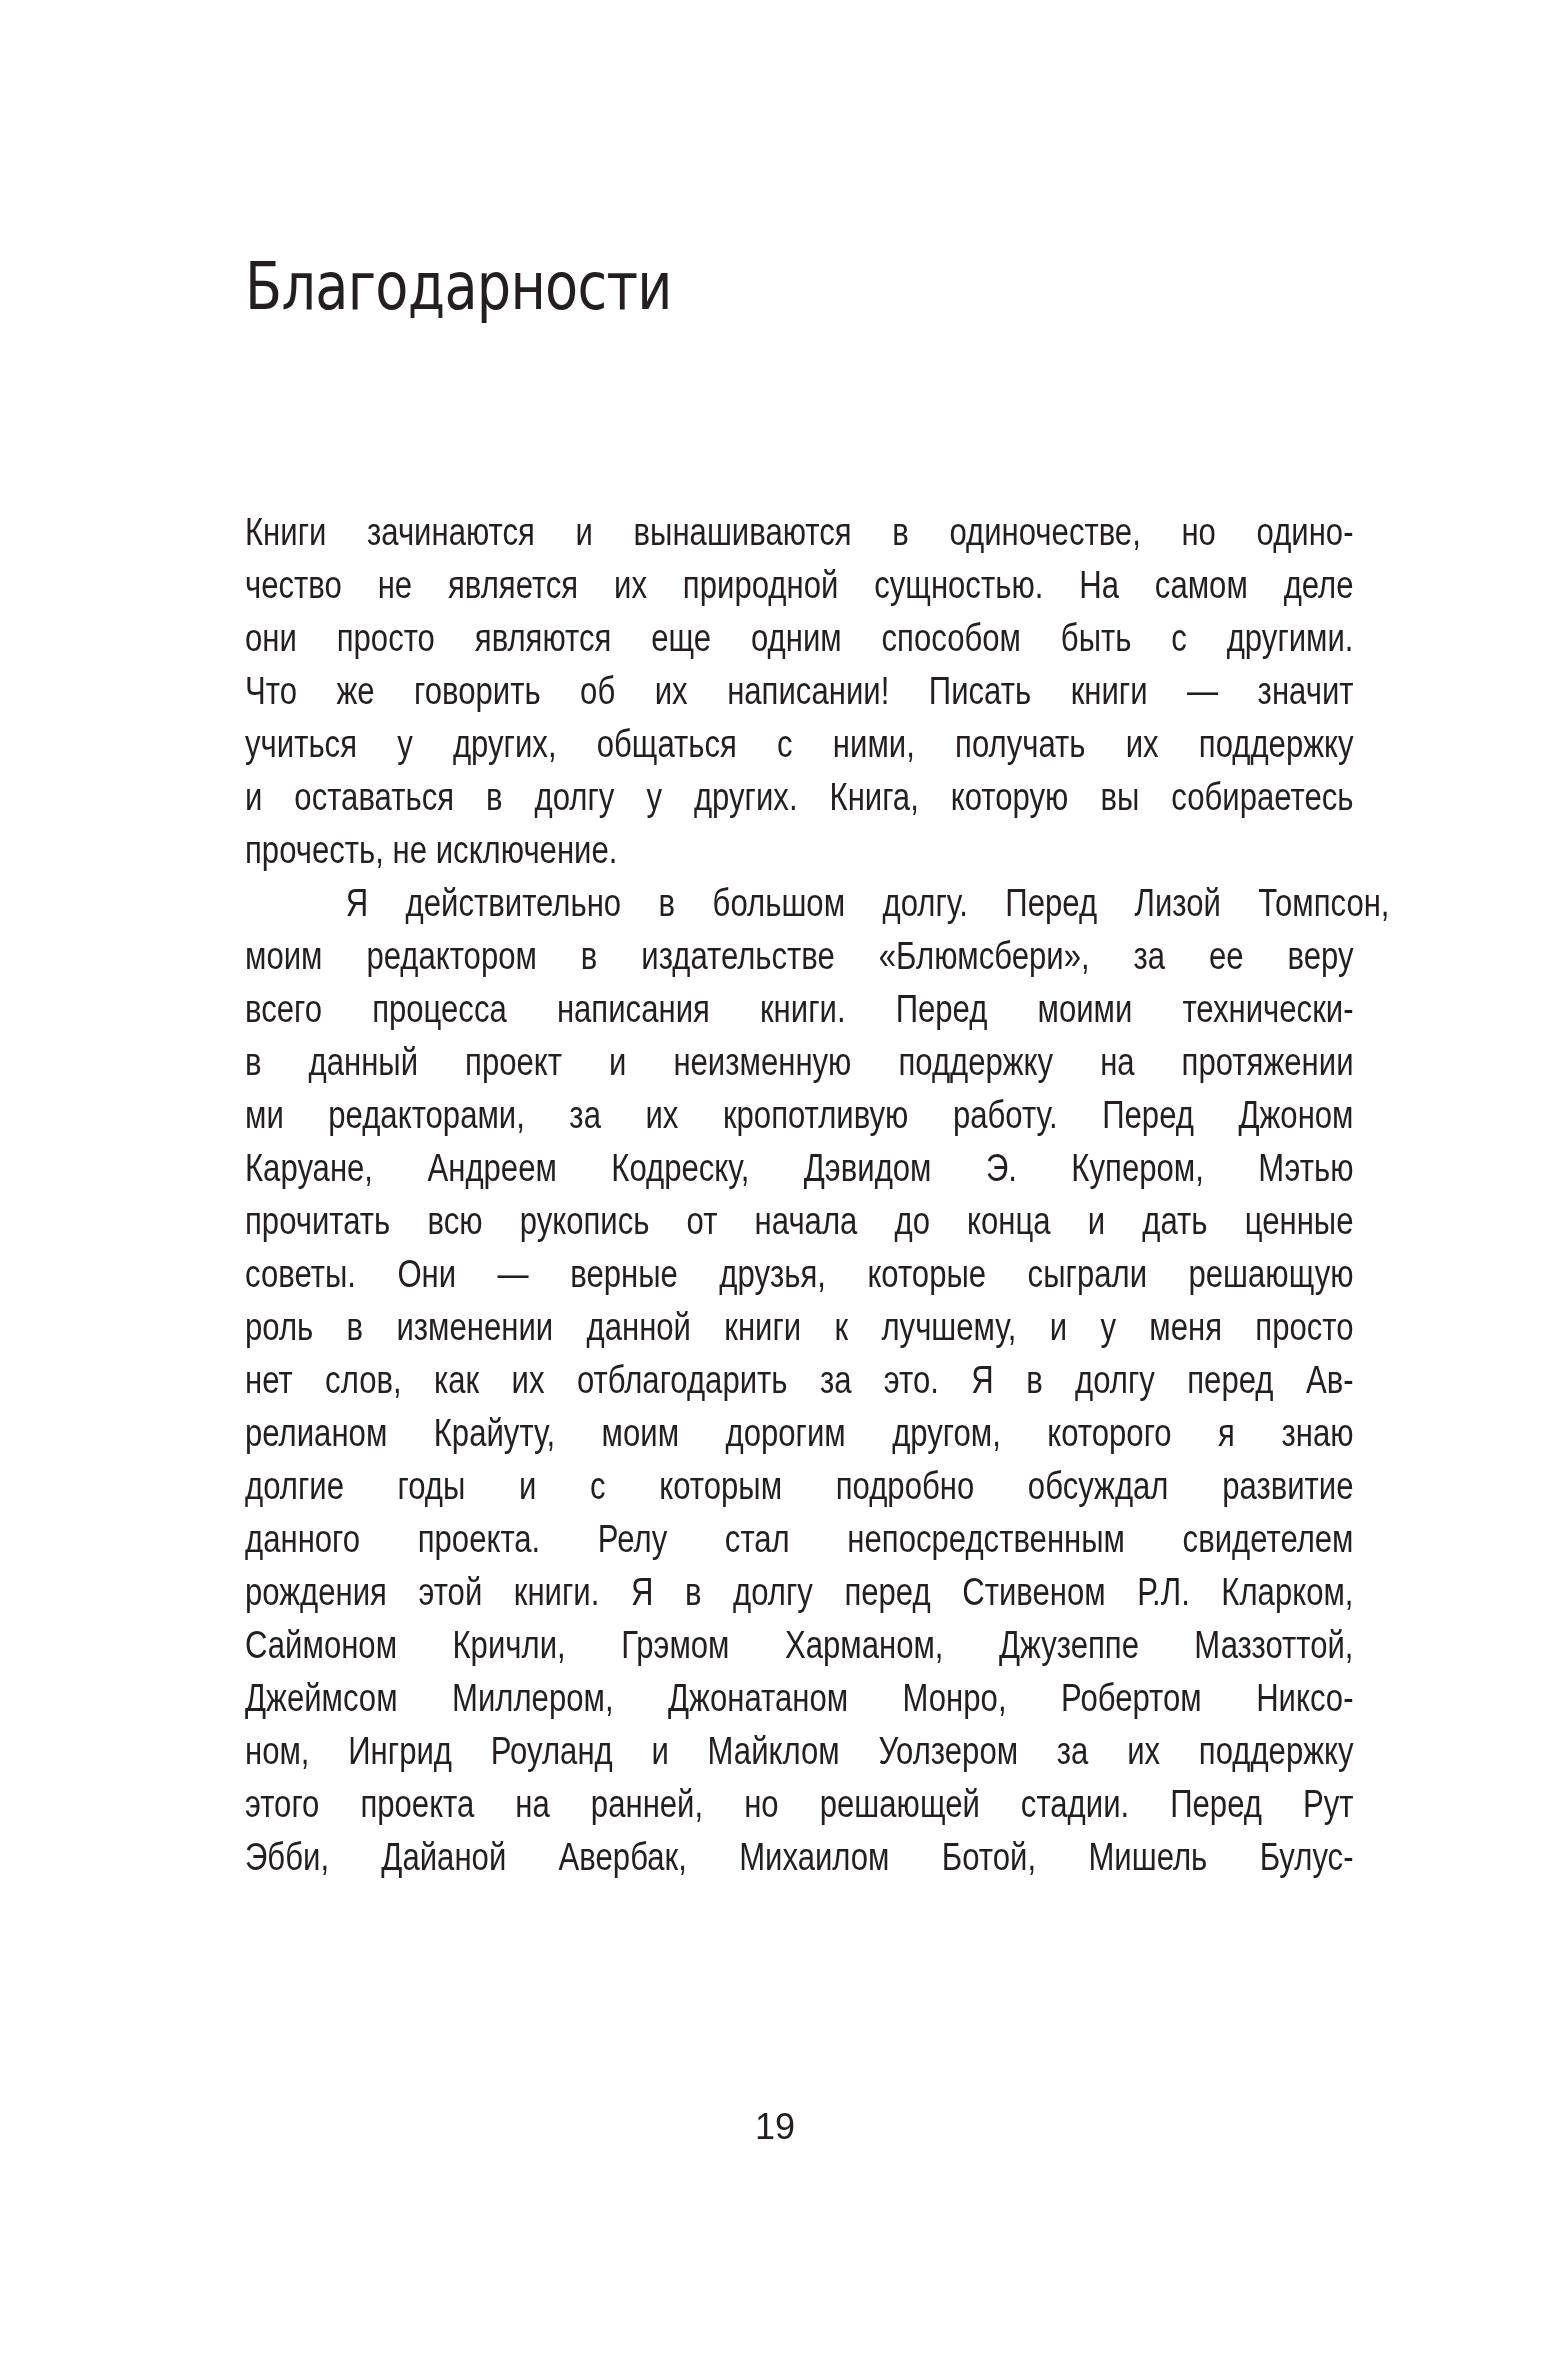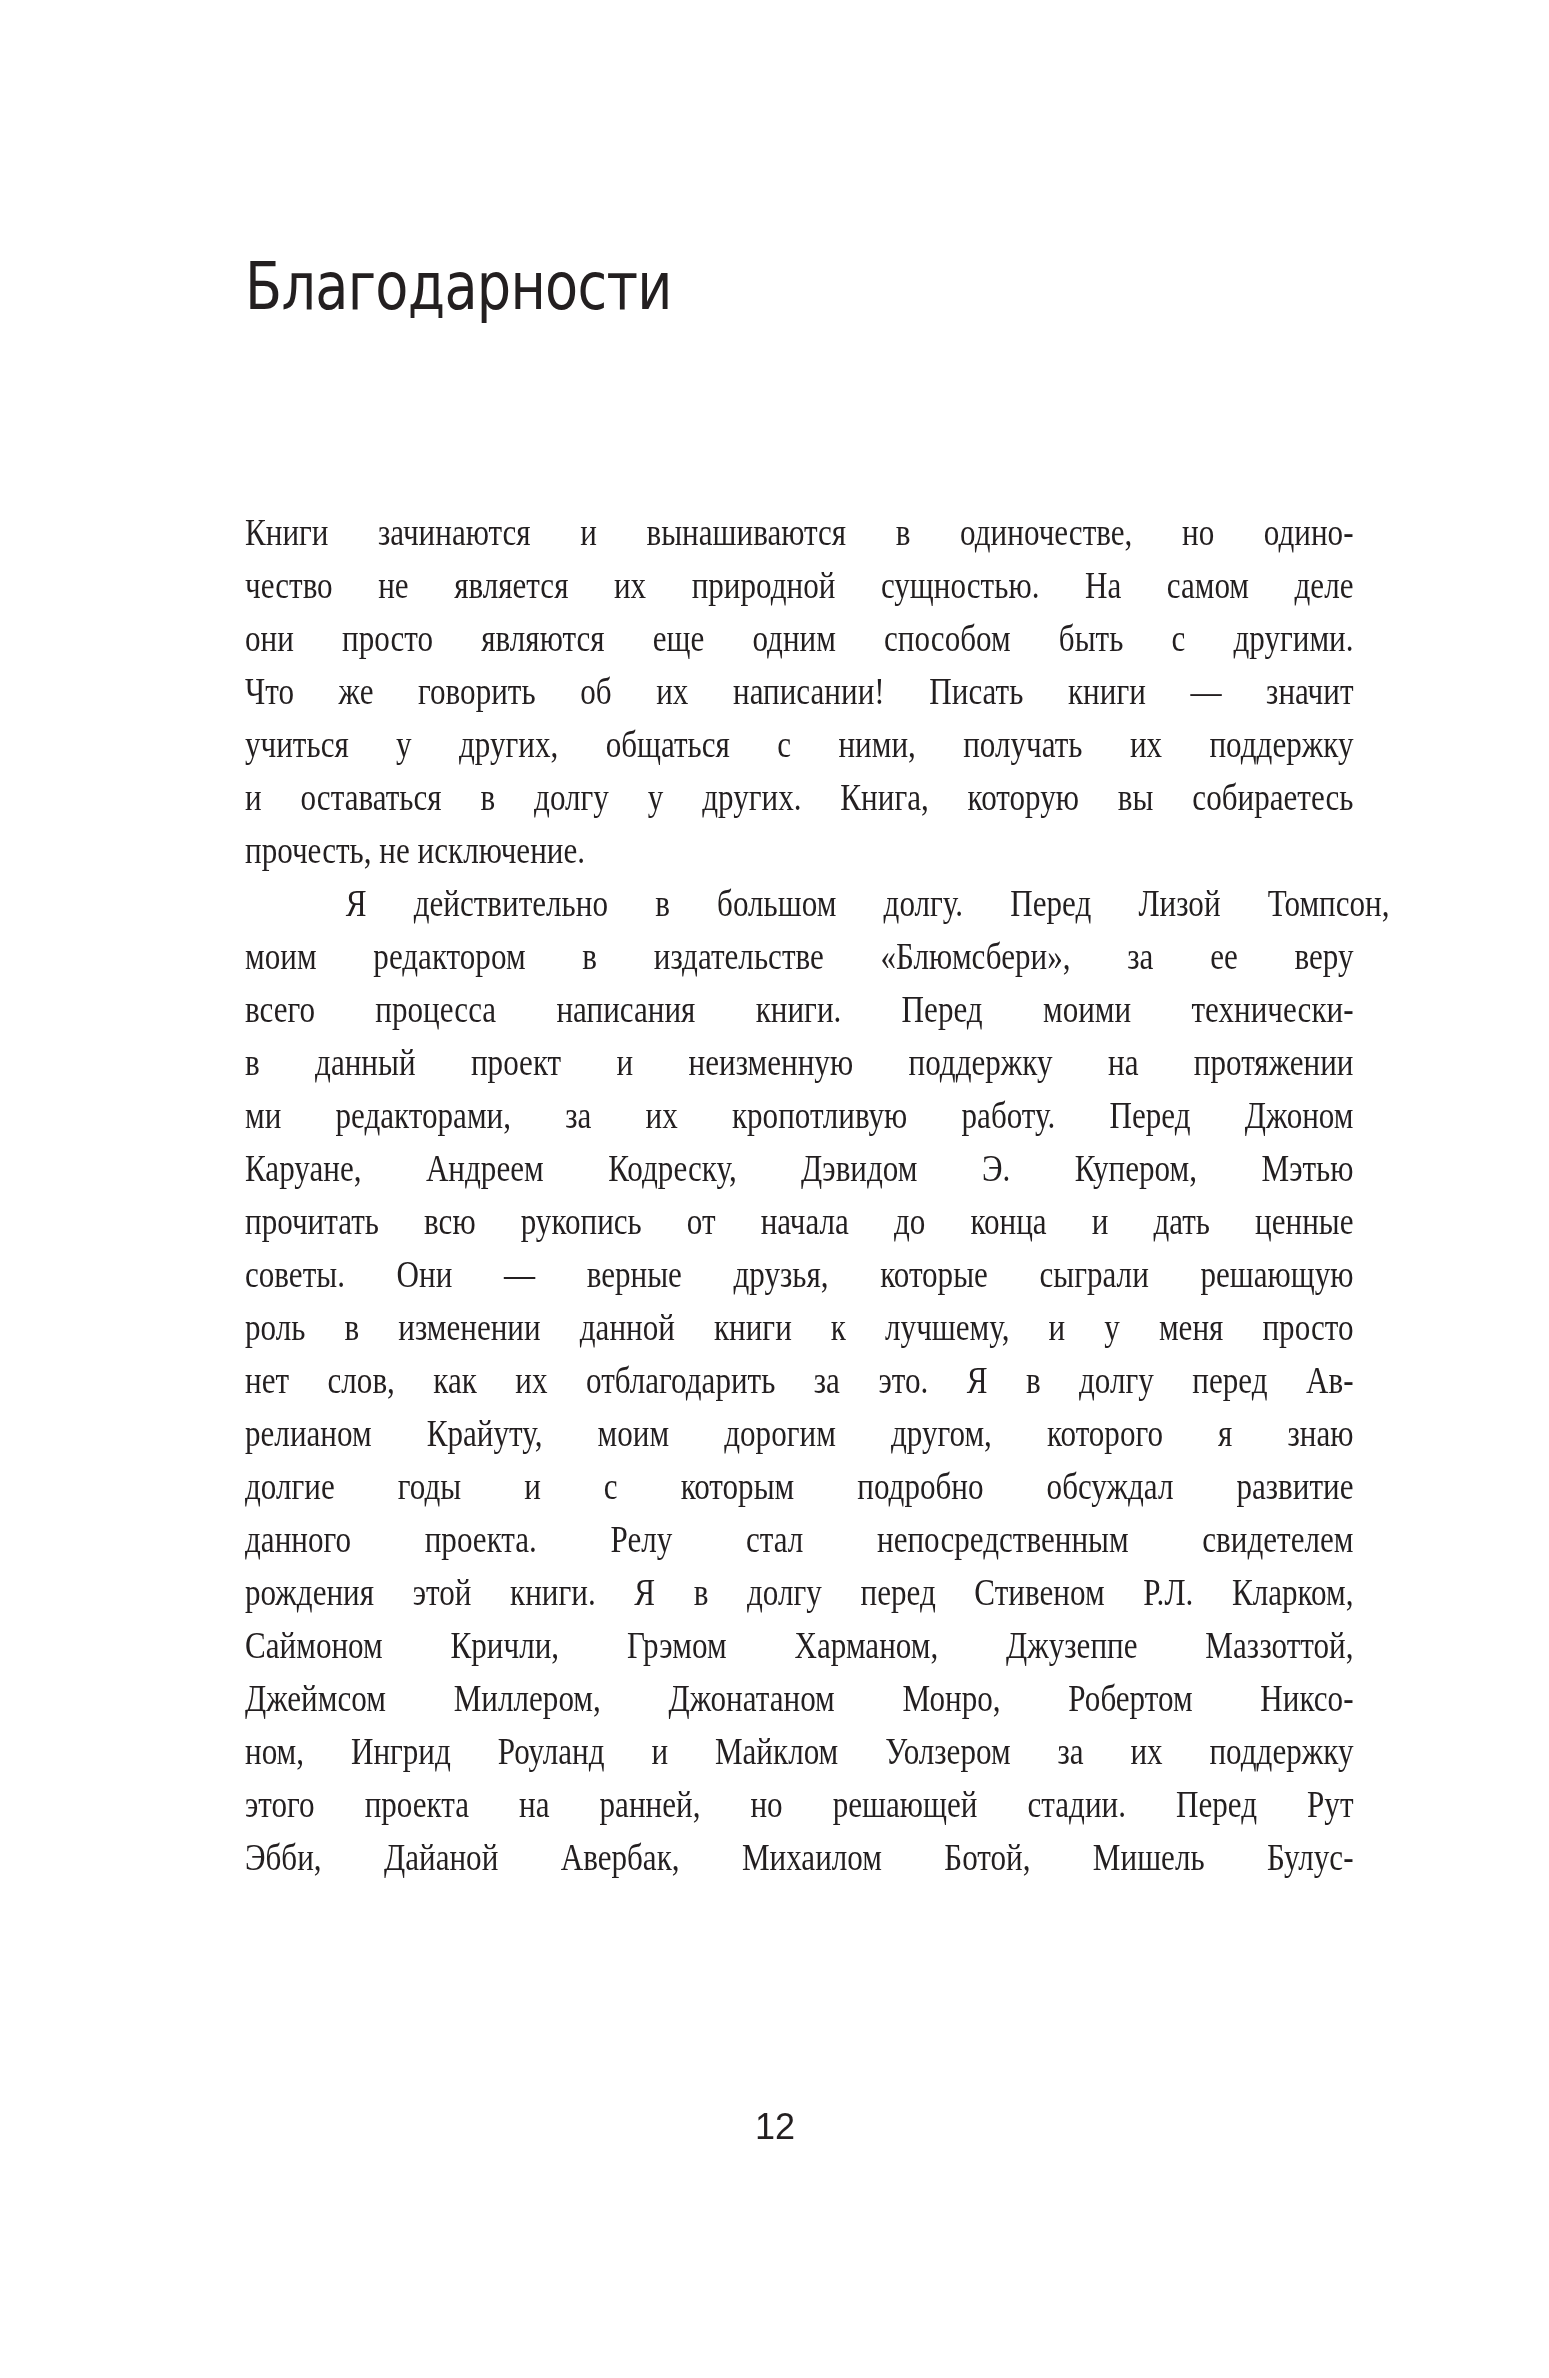--- a/index.html
+++ b/index.html
@@ -39,21 +39,21 @@
       position: absolute;
       left: 245px;
       top: 506px;
       width: 1108px;
     }
     .line {
       display: block;
       height: 53px;
       line-height: 52px;
       font-size: 38px;
-      font-family: Liberation Serif, serif;
+      font-family: Liberation Sans, sans-serif;
       white-space: nowrap;
       transform-origin: left center;
     }
     .line.indent {
       text-indent: 36px;
     }
     .line-inner {
       display: inline-block;
       width: 1354px;
       transform: scaleX(0.8187);
@@ -114,15 +114,15 @@
       <span class="line"><span class="line-inner">рождения этой книги. Я в долгу перед Стивеном Р.Л. Кларком,</span></span>
       <span class="line"><span class="line-inner">Саймоном Кричли, Грэмом Харманом, Джузеппе Маззоттой,</span></span>
       <span class="line"><span class="line-inner">Джеймсом Миллером, Джонатаном Монро, Робертом Никсо-</span></span>
       <span class="line"><span class="line-inner">ном, Ингрид Роуланд и Майклом Уолзером за их поддержку</span></span>
       <span class="line"><span class="line-inner">этого проекта на ранней, но решающей стадии. Перед Рут</span></span>
       <span class="line"><span class="line-inner">Эбби, Дайаной Авербак, Михаилом Ботой, Мишель Булус-</span></span>
       <span class="line"><span class="line-inner"></span></span>
     </div>
   </div>
 
-  <div class="page-number">12</div>
+  <div class="page-number">19</div>
 </div>
 
 
 </body></html>

